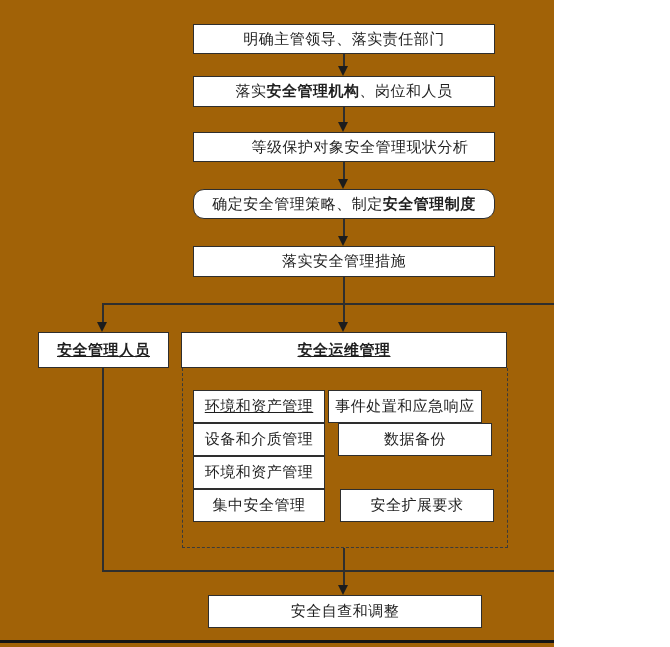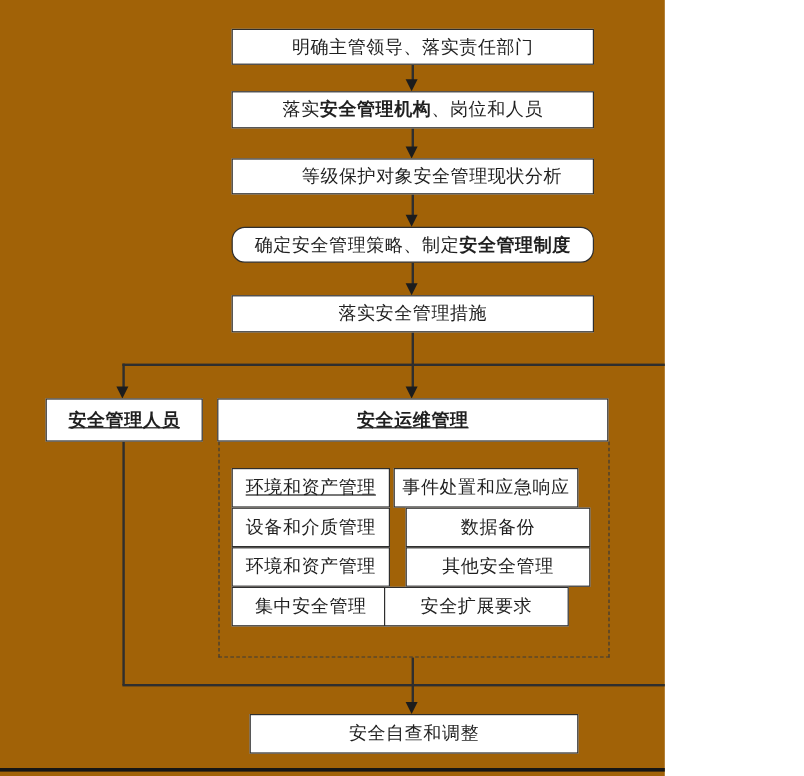--- a/index.html
+++ b/index.html
@@ -151,24 +151,21 @@
   <div class="cell" style="left:193px; top:489px; width:132px; height:33px;">
     <span>集中安全管理</span>
   </div>
 
   <div class="cell" style="left:328px; top:390px; width:154px; height:33px;">
     <span>事件处置和应急响应</span>
   </div>
   <div class="cell" style="left:338px; top:423px; width:154px; height:33px;">
     <span>数据备份</span>
   </div>
-  <div class="cell" style="left:338px; top:456px; width:154px; height:33px;">
-    <span>其他安全管理</span>
-  </div>
-  <div class="cell" style="left:320px; top:489px; width:154px; height:33px;">
+  <div class="cell" style="left:340px; top:489px; width:154px; height:33px;">
     <span>安全扩展要求</span>
   </div>
 
   <div class="vline" style="left:102px; top:368px; height:203px;"></div>
   <div class="vline" style="left:586px; top:368px; height:203px;"></div>
   <div class="vline" style="left:343px; top:548px; height:38px;"></div>
   <div class="hline" style="left:102px; top:570px; width:485px;"></div>
   <div class="arrowhead" style="left:338px; top:585px;"></div>
 
   <div class="box" style="left:208px; top:595px; width:274px; height:33px;">

